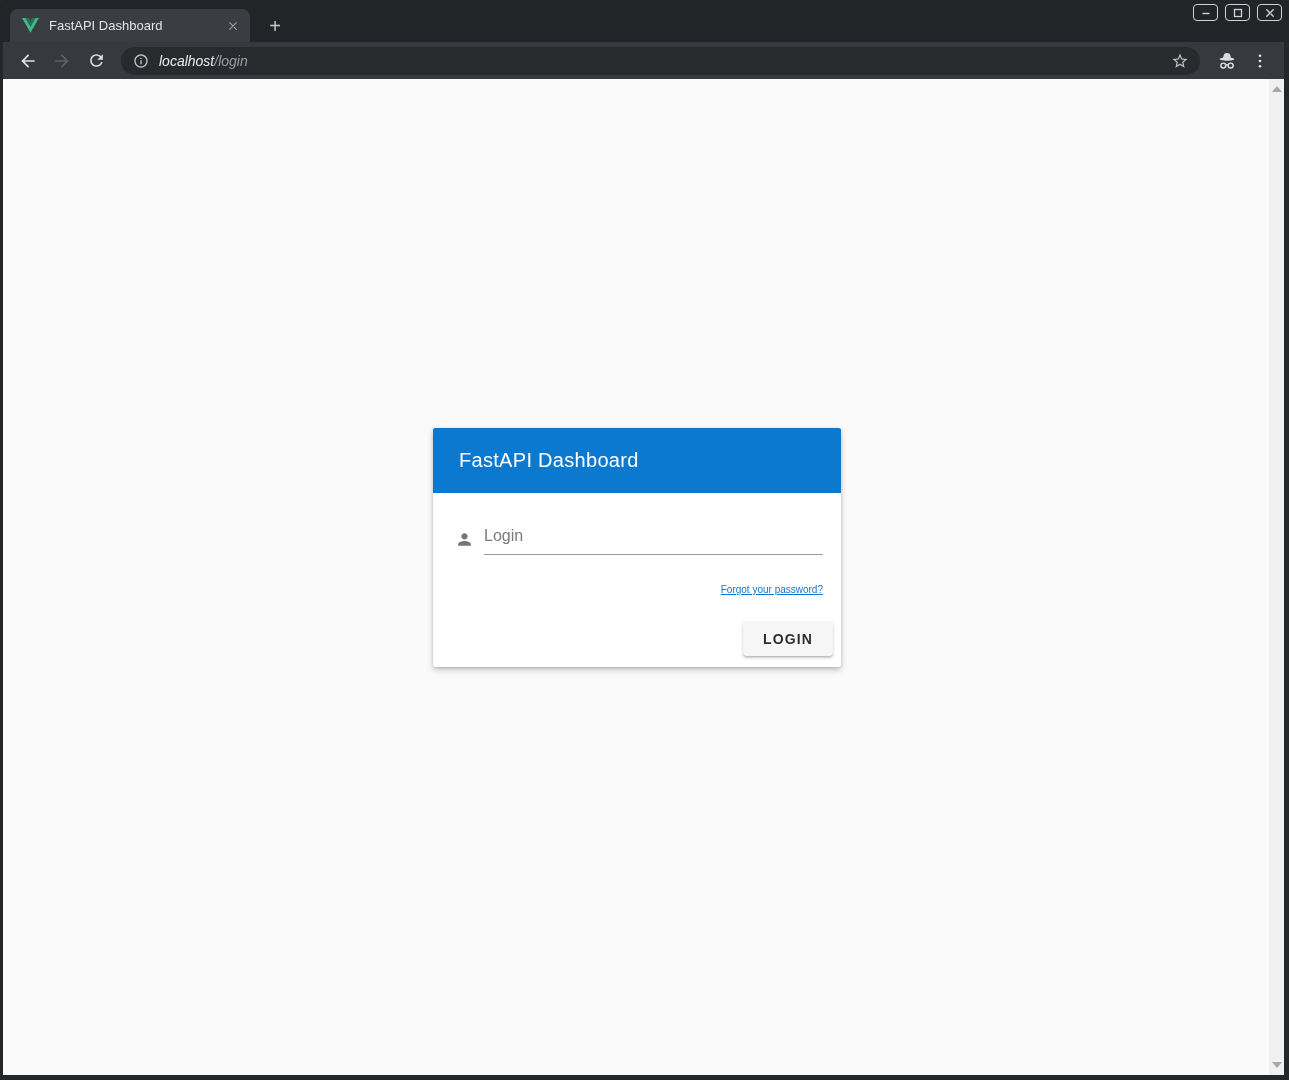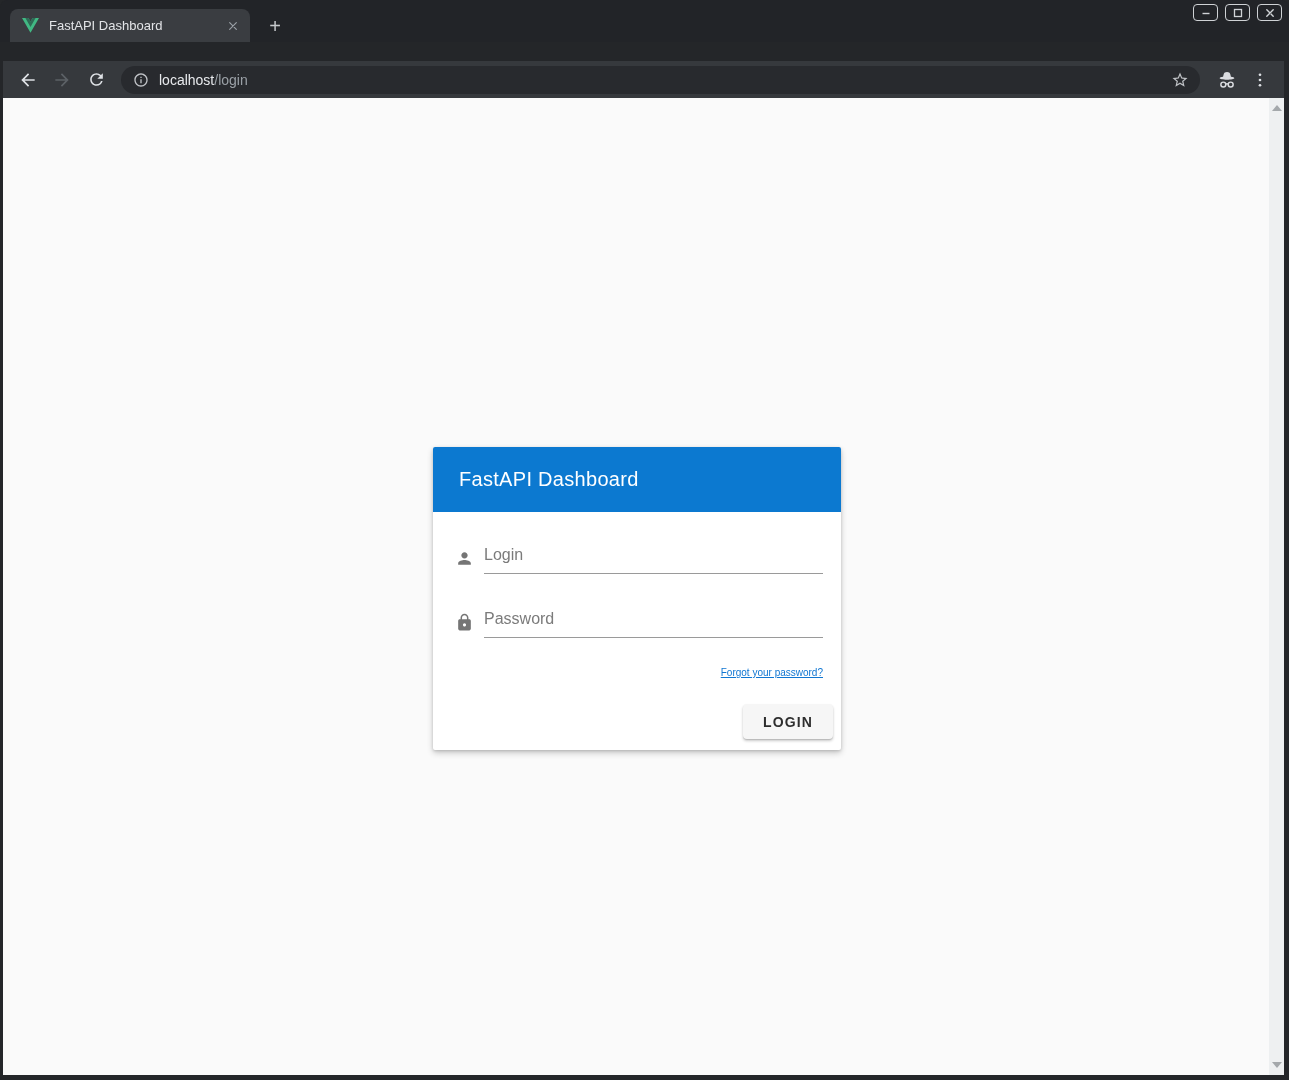--- a/index.html
+++ b/index.html
@@ -3,21 +3,21 @@
 <meta charset="utf-8">
 <style>
   * { box-sizing: border-box; }
   html,body { margin:0; padding:0; }
   body {
     width:1289px; height:1080px;
     background:#242629;
     font-family:"Liberation Sans", sans-serif;
     overflow:hidden;
   }
-  .window { width:1289px; height:1080px; border-radius:8px 8px 0 0; overflow:hidden; display:flex; flex-direction:column; background:#242629;gap:19px; }
+  .window { width:1289px; height:1080px; border-radius:8px 8px 0 0; overflow:hidden; display:flex; flex-direction:column; background:#242629; }
 
   
   .titlebar { height:42px; background:#222428; position:relative; flex:none; }
   .tab {
     position:absolute; left:10px; top:9px; width:240px; height:33px;
     background:#3a3d41; border-radius:8px 8px 0 0;
     display:flex; align-items:center; padding:0 8px 0 12px; cursor:default;
   }
   .tab-favicon { flex:none; display:flex; }
   .tab-title { color:#e2e4e7; font-size:13px; flex:1; margin-left:10px; white-space:nowrap; overflow:hidden; }
@@ -29,21 +29,21 @@
   
   .frame { flex:1; margin:0 5px 5px 3px; display:flex; flex-direction:column; min-height:0; }
 
   
   .toolbar { height:37px; background:#36393d; display:flex; align-items:center; padding:0 8px; flex:none; }
   .nav-btn { width:30px; height:30px; display:flex; align-items:center; justify-content:center; margin:0 2px; background:none; border:0; padding:0; }
   .omnibox {
     flex:1; height:28px; background:#282a2e; border-radius:14px;
     display:flex; align-items:center; margin:0 8px; padding:0 6px 0 12px; min-width:0;
   }
-  .url-text { margin-left:10px; font-size:14px; color:#e8eaed; white-space:nowrap; }
+  .url-text { margin-left:10px; font-size:14px; color:#e8eaed; white-space:nowrap;font-style:italic; }
   .url-path { color:#9aa0a6; }
   .omnibox-spacer { flex:1; }
   .star-btn { background:none; border:0; padding:0; width:28px; height:28px; display:flex; align-items:center; justify-content:center; }
   .incognito-badge { width:30px; height:30px; display:flex; align-items:center; justify-content:center; margin:0 4px; }
   .menu-btn { background:none; border:0; padding:0; width:28px; height:28px; display:flex; align-items:center; justify-content:center; margin-right:2px; }
 
   
   .content { flex:1; background:#fafafa; position:relative; min-height:0; overflow:hidden; }
   .scrollbar { position:absolute; top:0; right:0; bottom:0; width:15px; background:#eef0f1; }
   .sb-arrow { position:absolute; left:3px; width:0; height:0; border-left:5px solid transparent; border-right:5px solid transparent; }
@@ -178,30 +178,20 @@
           <div class="field-row">
             <span class="field-icon">
               <svg viewBox="0 0 24 24" width="19" height="19">
                   <path d="M12 12c2.21 0 4-1.79 4-4s-1.79-4-4-4-4 1.79-4 4 1.79 4 4 4zm0 2c-2.67 0-8 1.34-8 4v2h16v-2c0-2.66-5.33-4-8-4z" fill="#757575"></path>
                 </svg>
             </span>
             <div class="field">
               <input type="text" placeholder="Login" style="">
             </div>
           </div>
-          <div class="field-row password-row">
-            <span class="field-icon">
-              <svg viewBox="0 0 24 24" width="19" height="19">
-                  <path d="M18 8h-1V6c0-2.76-2.24-5-5-5S7 3.24 7 6v2H6c-1.1 0-2 .9-2 2v10c0 1.1.9 2 2 2h12c1.1 0 2-.9 2-2V10c0-1.1-.9-2-2-2zm-6 9c-1.1 0-2-.9-2-2s.9-2 2-2 2 .9 2 2-.9 2-2 2zm3.1-9H8.9V6c0-1.71 1.39-3.1 3.1-3.1 1.71 0 3.1 1.39 3.1 3.1V8z" fill="#757575"></path>
-                </svg>
-            </span>
-            <div class="field">
-              <input type="password" placeholder="Password" style="">
-            </div>
-          </div>
           <div class="forgot-row">
             <a href="#" class="forgot-link">Forgot your password?</a>
           </div>
         </div>
         <div class="card-actions">
           <button class="login-btn">LOGIN</button>
         </div>
       </div>
 
       <div class="scrollbar">

